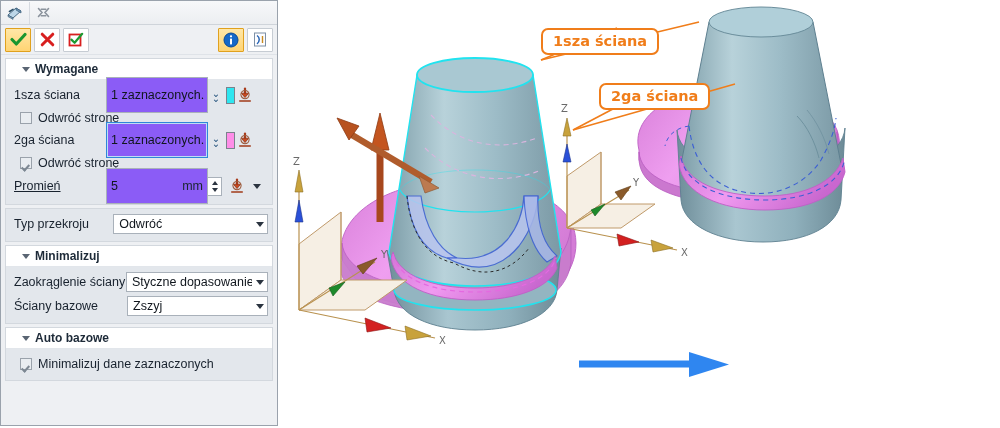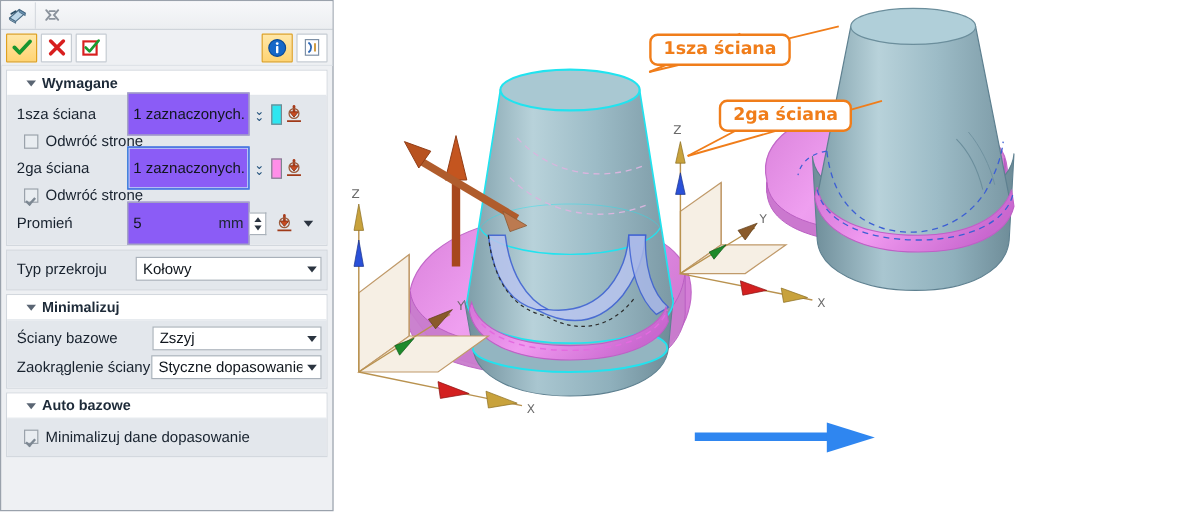--- a/index.html
+++ b/index.html
@@ -229,21 +229,21 @@
             </svg>
           </span>
         </div>
 
         <div class="cbrow">
           <span class="cb checked"></span>
           <span class="cb-lbl">Odwróć stronę</span>
         </div>
 
         <div class="row" style="height:26px;">
-          <span class="lbl" style="width:92px;">Promień</span>
+          <span class="lbl" style="width:92px;text-decoration:underline;">Promień</span>
           <span class="tf" style="width:102px;justify-content:space-between;">
             <span>5</span>
             <span style="color:#1b2630;margin-left:12px;">mm</span>
           </span>
           <span class="spin">
             <span class="sp-up"></span>
             <span class="sp-dn"></span>
           </span>
           <span class="pick-ico" style="margin-left:5px;">
             <svg width="20" height="18" viewBox="0 0 20 18">
@@ -257,59 +257,59 @@
         </div>
 
       </div>
     </div>
 
     <div class="grp">
       <div class="grp-body">
         <div class="row">
           <span class="lbl" style="width:100px;">Typ przekroju</span>
           <span class="combo" style="width:156px;">
-            <span class="cbx-txt">Kołowy</span>
+            <span class="cbx-txt">Odwróć</span>
             <span class="cdown"></span>
           </span>
         </div>
       </div>
     </div>
 
     <div class="grp">
       <div class="grp-hd">
         <span class="tri"></span>
         <span>Minimalizuj</span>
       </div>
       <div class="grp-body">
+        <div class="row">
+          <span class="lbl" style="width:114px;">Zaokrąglenie ściany</span>
+          <span class="combo" style="width:142px;">
+            <span class="cbx-txt">Styczne dopasowanie</span>
+            <span class="cdown"></span>
+          </span>
+        </div>
         <div class="row">
           <span class="lbl" style="width:114px;">Ściany bazowe</span>
           <span class="combo" style="width:142px;">
             <span class="cbx-txt">Zszyj</span>
             <span class="cdown"></span>
           </span>
         </div>
-        <div class="row">
-          <span class="lbl" style="width:114px;">Zaokrąglenie ściany</span>
-          <span class="combo" style="width:142px;">
-            <span class="cbx-txt">Styczne dopasowanie</span>
-            <span class="cdown"></span>
-          </span>
-        </div>
       </div>
     </div>
 
     <div class="grp">
       <div class="grp-hd">
         <span class="tri"></span>
         <span>Auto bazowe</span>
       </div>
       <div class="grp-body">
         <div class="cbrow" style="height:23px;">
           <span class="cb checked"></span>
-          <span class="cb-lbl">Minimalizuj dane dopasowanie</span>
+          <span class="cb-lbl">Minimalizuj dane zaznaczonych</span>
         </div>
       </div>
     </div>
 
   </div>
 
   <div class="viewport">
 
     <svg class="overlay" viewBox="0 0 721 428">
       <defs>

